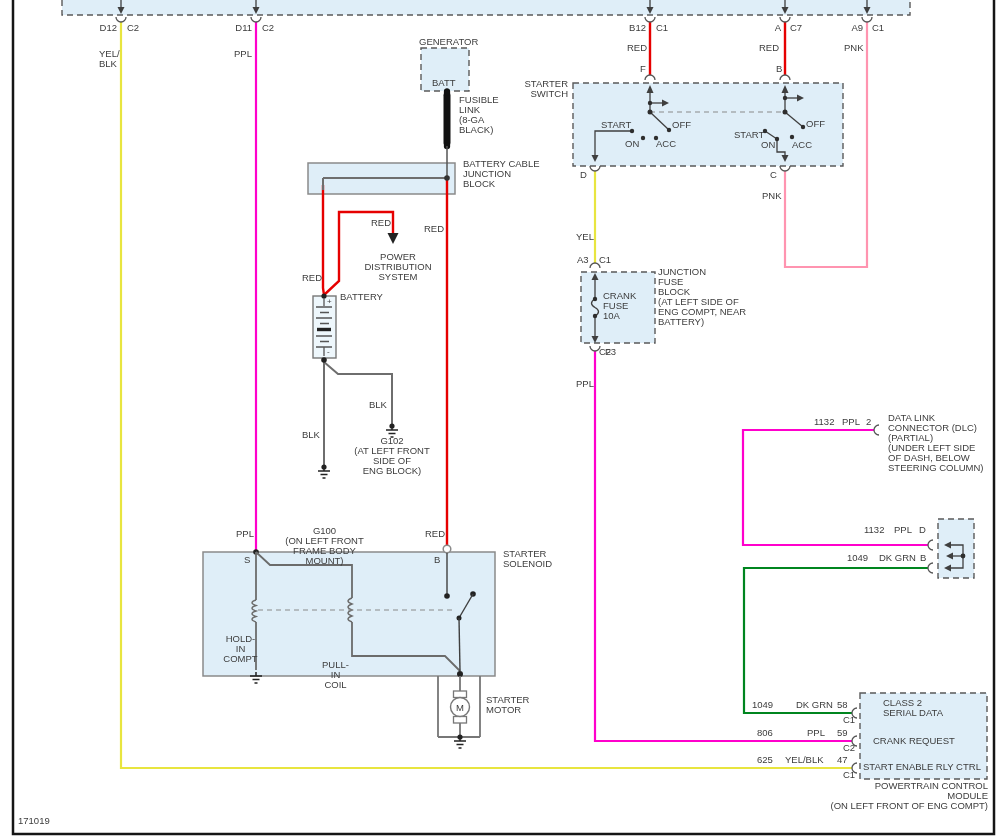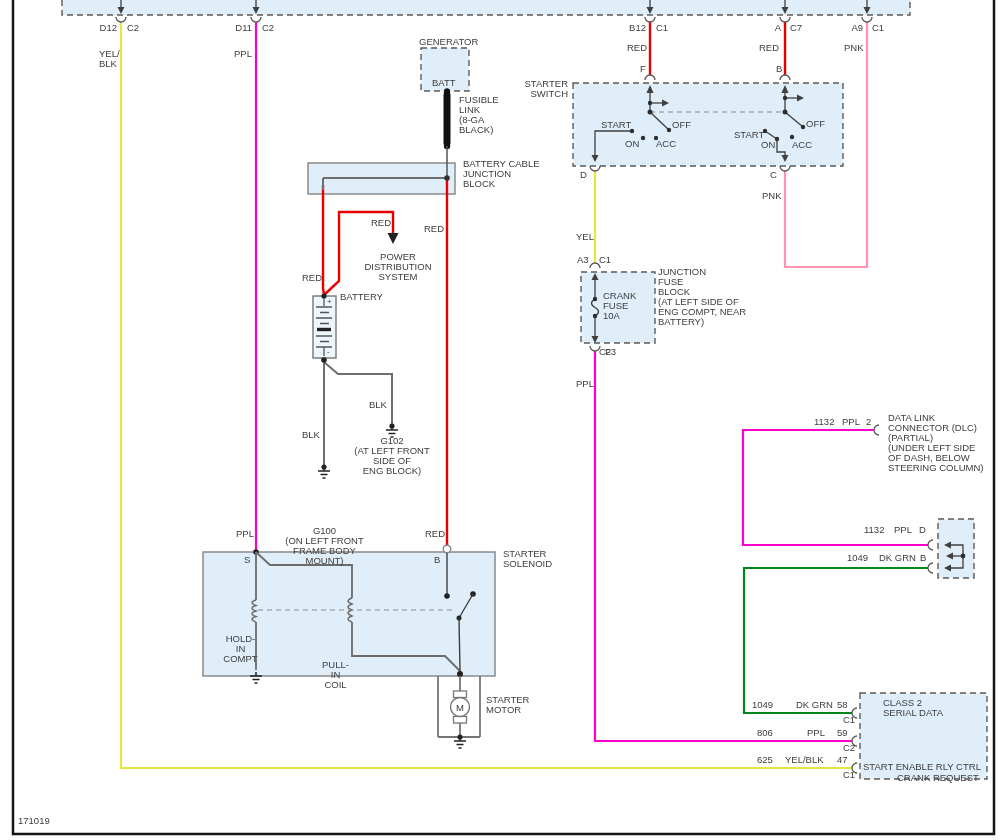--- a/index.html
+++ b/index.html
@@ -311,24 +311,27 @@
 <div class="lbl" style="left:796px;top:700px;">DK GRN</div>
 <div class="lbl" style="left:837px;top:700px;">58</div>
 <div class="lbl ul" style="left:843px;top:715px;">C1</div>
 <div class="lbl" style="left:863px;top:698px;margin-left:20px;">CLASS 2
 SERIAL DATA</div>
 
 <div class="lbl" style="left:757px;top:728px;">806</div>
 <div class="lbl" style="left:807px;top:728px;">PPL</div>
 <div class="lbl" style="left:837px;top:728px;">59</div>
 <div class="lbl ul" style="left:843px;top:743px;">C2</div>
-<div class="lbl" style="left:897px;top:736px;margin-top:37px;">CRANK REQUEST</div>
+<div class="lbl" style="left:873px;top:736px;">CRANK REQUEST</div>
 
 <div class="lbl" style="left:757px;top:755px;">625</div>
 <div class="lbl" style="left:785px;top:755px;">YEL/BLK</div>
 <div class="lbl" style="left:837px;top:755px;">47</div>
 <div class="lbl ul" style="left:843px;top:770px;">C1</div>
 <div class="lbl" style="left:863px;top:762px;">START ENABLE RLY CTRL</div>
 
+<div class="lbl r" style="right:16px;top:781px;">POWERTRAIN CONTROL
+MODULE
+(ON LEFT FRONT OF ENG COMPT)</div>
 
 <div class="lbl" style="left:18px;top:816px;">171019</div>
 
 </div>
 
 </body></html>

